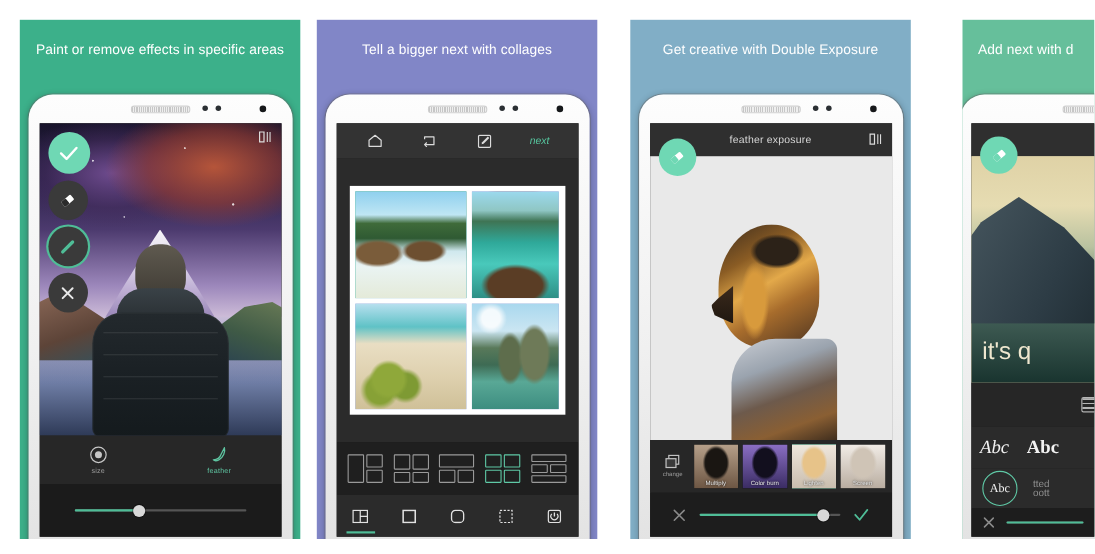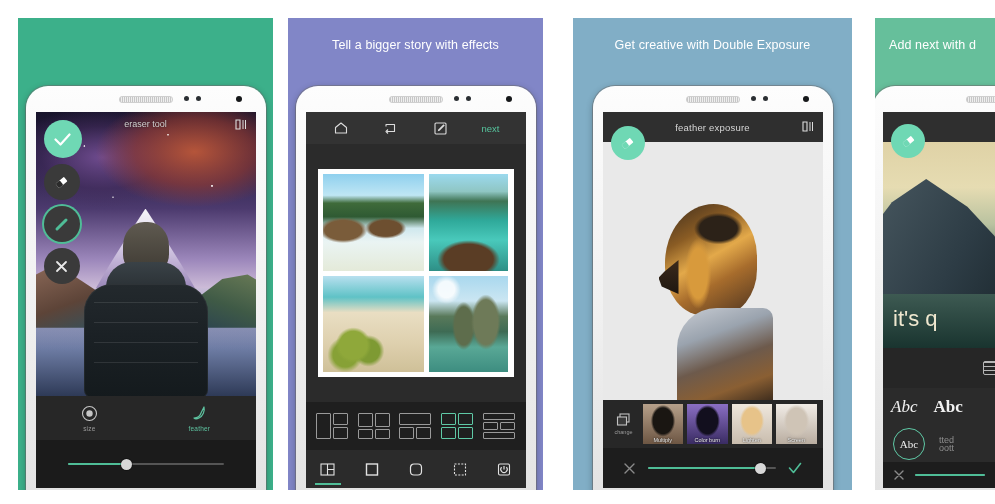--- a/index.html
+++ b/index.html
@@ -126,21 +126,21 @@
     display:flex;align-items:center;justify-content:center;
   }
   .slider{position:relative;width:156px;height:2px;background:#555;border-radius:2px;}
   .slider .fill{position:absolute;left:0;top:0;height:2px;background:#4fbd97;border-radius:2px;}
   .slider .knob{
     position:absolute;top:50%;width:11px;height:11px;margin-top:-5.5px;margin-left:-5.5px;
     border-radius:50%;background:#d8d8d8;box-shadow:0 0 0 1px rgba(0,0,0,.3);
   }
 
   
-  .p2 .appbar{height:32px;background:#333;justify-content:space-around;padding:0 10px;}
+  .p2 .appbar{height:32px;background:#333;justify-content:space-around;padding:0 10px;font-style:italic;}
   .p2 .next{color:#56c59e;font-size:9.5px;}
   .p2 .board{
     position:absolute;left:0;right:0;top:32px;bottom:86px;background:#2b2b2b;
     display:flex;align-items:center;justify-content:center;
   }
   .grid{
     width:196px;height:208px;background:#ffffff;padding:5px;box-sizing:border-box;
     display:grid;grid-template-columns:1.28fr 1fr;grid-template-rows:1fr 1fr;gap:5px;
   }
   .cell{overflow:hidden;position:relative;background:#9ad;}
@@ -275,20 +275,21 @@
     position:absolute;width:34px;height:34px;border-radius:50%;background:#6fd8b4;
     display:flex;align-items:center;justify-content:center;
   }
 </style>
 </head>
 <body>
 
 <div id="stage">
 
   <div class="panel p1" style="left:18px;width:255px;background:#3cb08a;">
+    <div class="panel-caption">Paint or remove effects in specific areas</div>
 
     <div class="phone">
       <div class="bezel-top">
         <div class="speaker"></div>
         <div class="sensor s1"></div>
         <div class="sensor s2"></div>
         <div class="cam"></div>
       </div>
       <div class="screen">
 
@@ -303,23 +304,20 @@
             <div class="head"></div>
             <div class="hood"></div>
             <div class="body">
               <div class="quilt" style="top:18px"></div>
               <div class="quilt" style="top:38px"></div>
               <div class="quilt" style="top:58px"></div>
               <div class="quilt" style="top:78px"></div>
             </div>
           </div>
 
-          <div style="position:absolute;left:0;right:0;top:0;height:24px;display:flex;align-items:center;justify-content:center;">
-            <span style="color:#cfcfcf;font-size:9px;text-shadow:0 0 3px rgba(0,0,0,.6);">eraser tool</span>
-          </div>
           <div style="position:absolute;right:8px;top:7px;">
             <svg class="icon-svg" width="13" height="11" viewBox="0 0 13 11">
               <path d="M1 1h4v9H1z" fill="none" stroke="#dcdcdc" stroke-width="1.1"></path>
               <path d="M7.5 1h1v9h-1zM10 1h1v9h-1z" fill="#dcdcdc"></path>
             </svg>
           </div>
 
           <div class="tool-stack">
             <div class="tool-btn check">
               <svg class="icon-svg" width="17" height="13" viewBox="0 0 17 13">
@@ -369,21 +367,21 @@
             <div class="knob" style="left:38%"></div>
           </div>
         </div>
 
       </div>
 
     </div>
   </div>
 
   <div class="panel p2" style="left:288px;width:255px;background:#8186c7;">
-    <div class="panel-caption">Tell a bigger story with effects</div>
+    <div class="panel-caption">Tell a bigger next with collages</div>
 
     <div class="phone">
       <div class="bezel-top">
         <div class="speaker"></div>
         <div class="sensor s1"></div>
         <div class="sensor s2"></div>
         <div class="cam"></div>
       </div>
       <div class="screen">
 
@@ -485,21 +483,21 @@
                 <path d="M4.6 4.2a3.2 3.2 0 1 0 4.8 0" fill="none" stroke="#e2e2e2" stroke-width="1.1"></path>
               </svg>
           </div>
         </div>
 
       </div>
 
     </div>
   </div>
 
-  <div class="panel p3" style="left:573px;width:279px;background:#81aec6;">
+  <div class="panel p3" style="left:573px;width:255px;background:#81aec6;">
     <div class="panel-caption">Get creative with Double Exposure</div>
 
     <div class="phone">
       <div class="bezel-top">
         <div class="speaker"></div>
         <div class="sensor s1"></div>
         <div class="sensor s2"></div>
         <div class="cam"></div>
       </div>
       <div class="screen">

